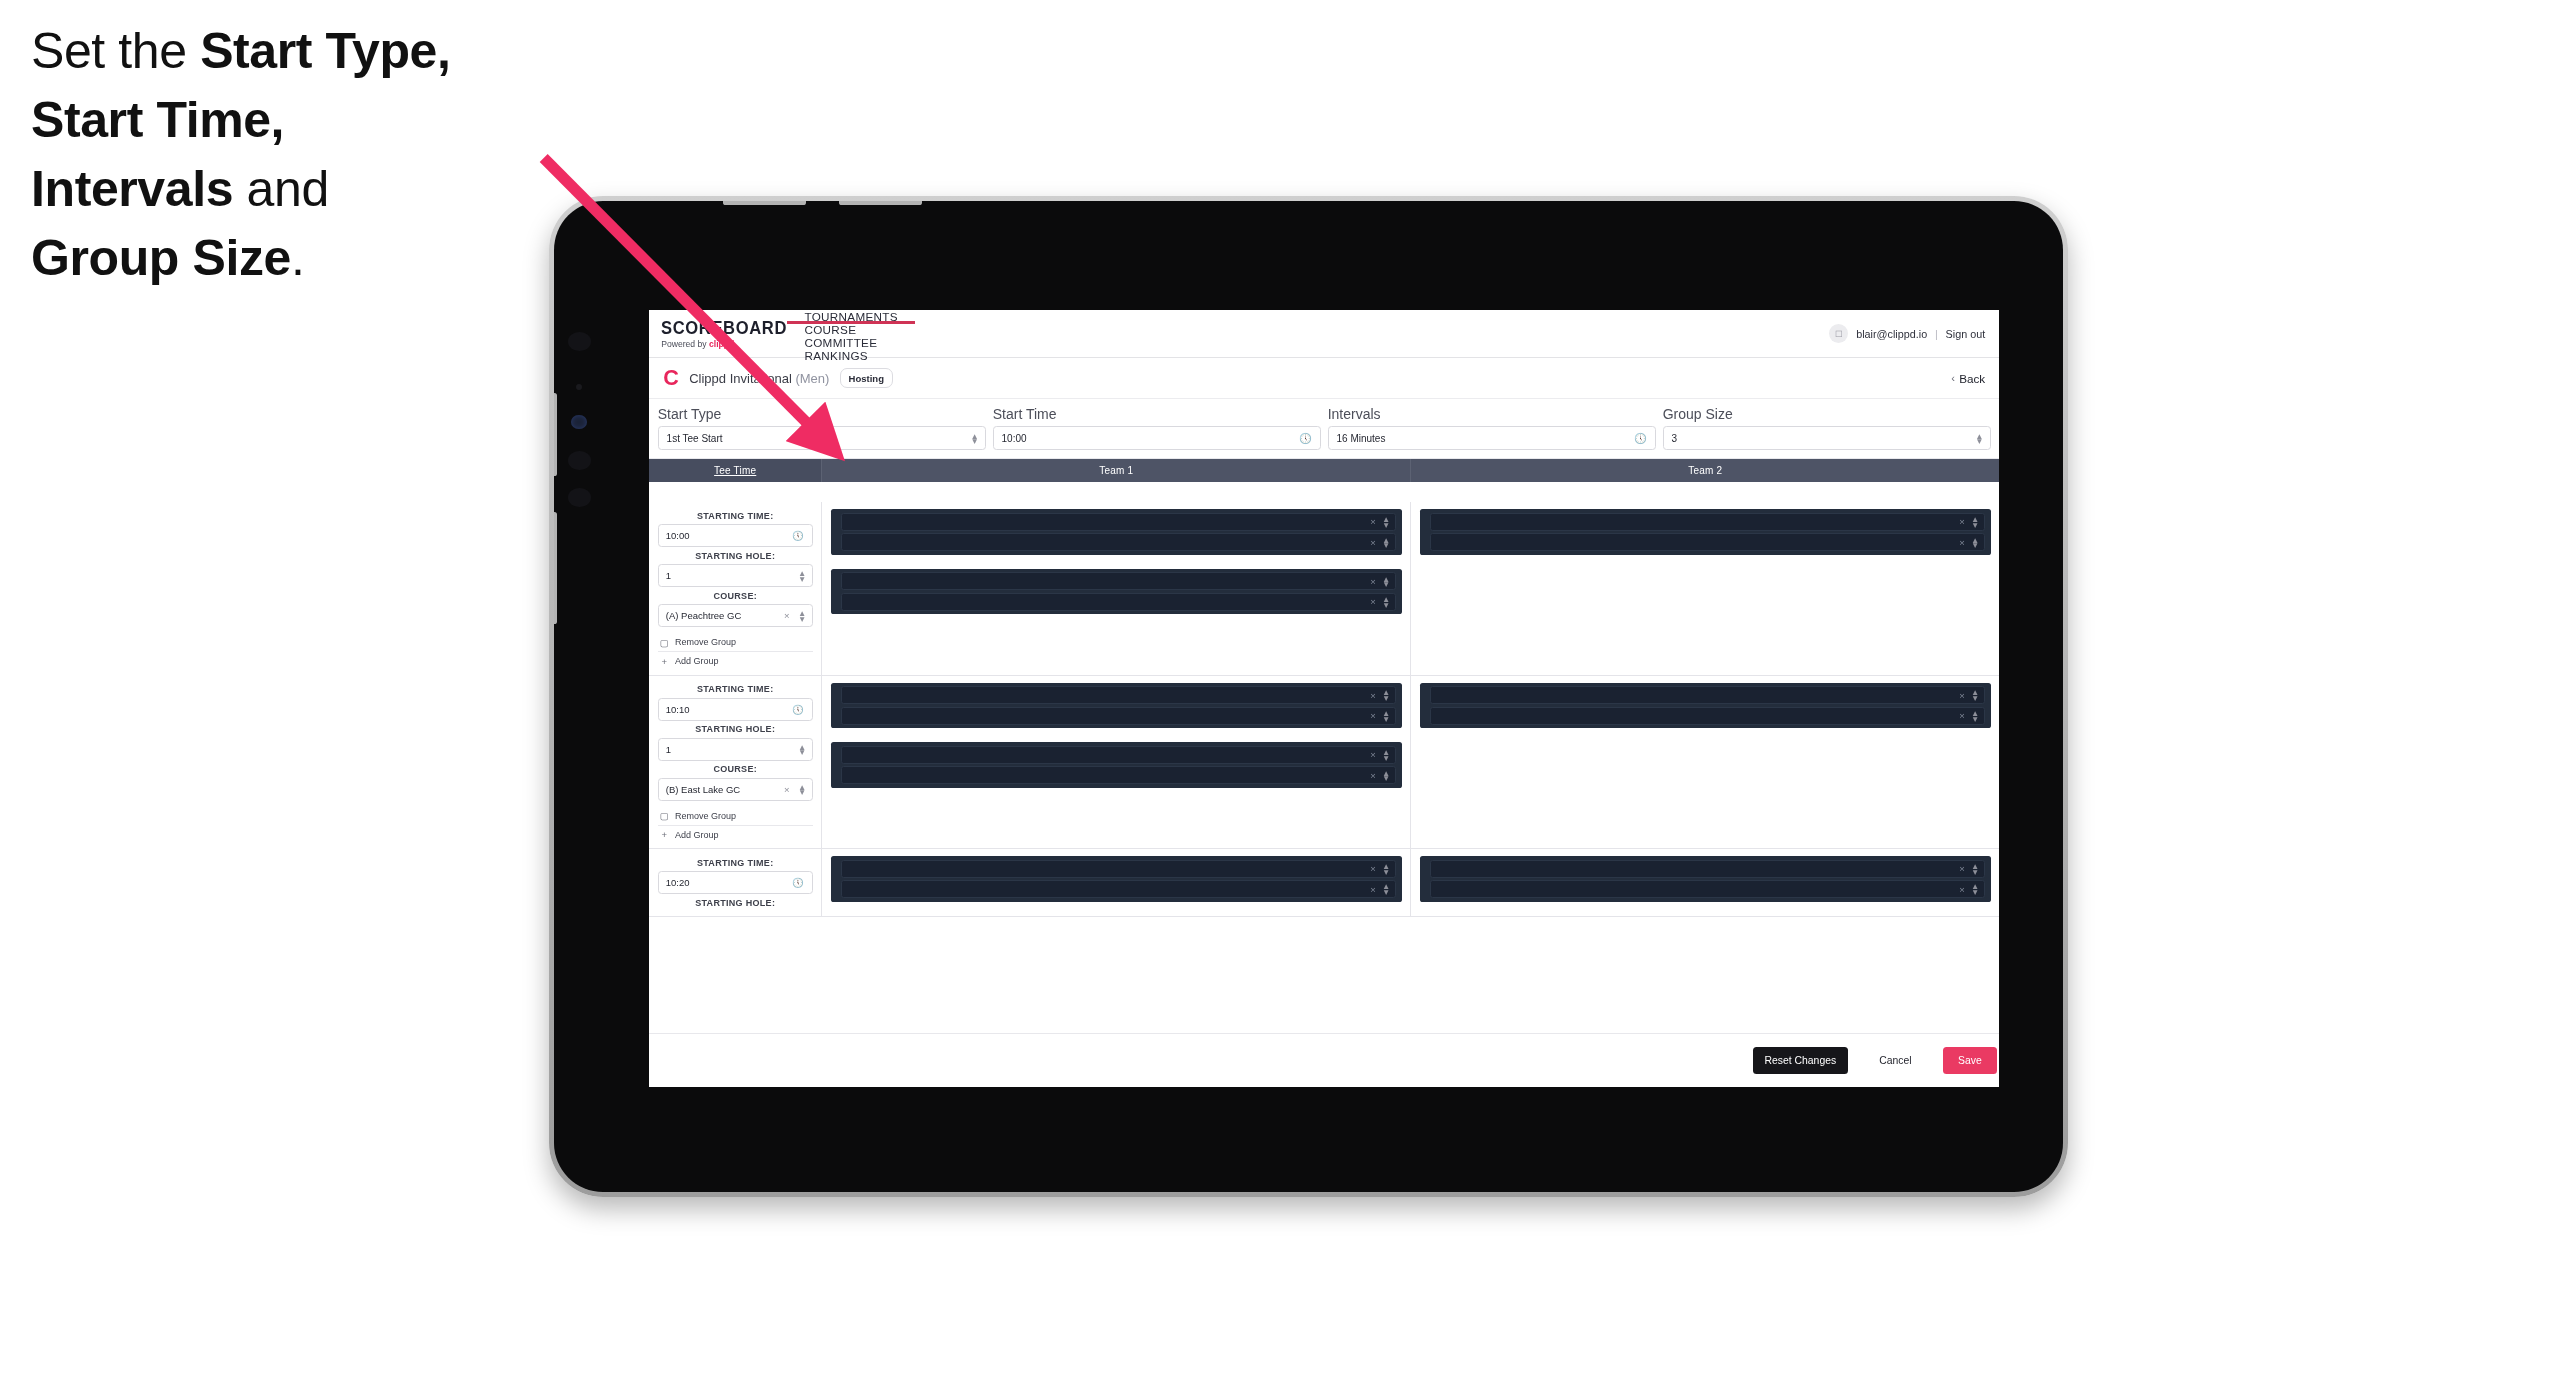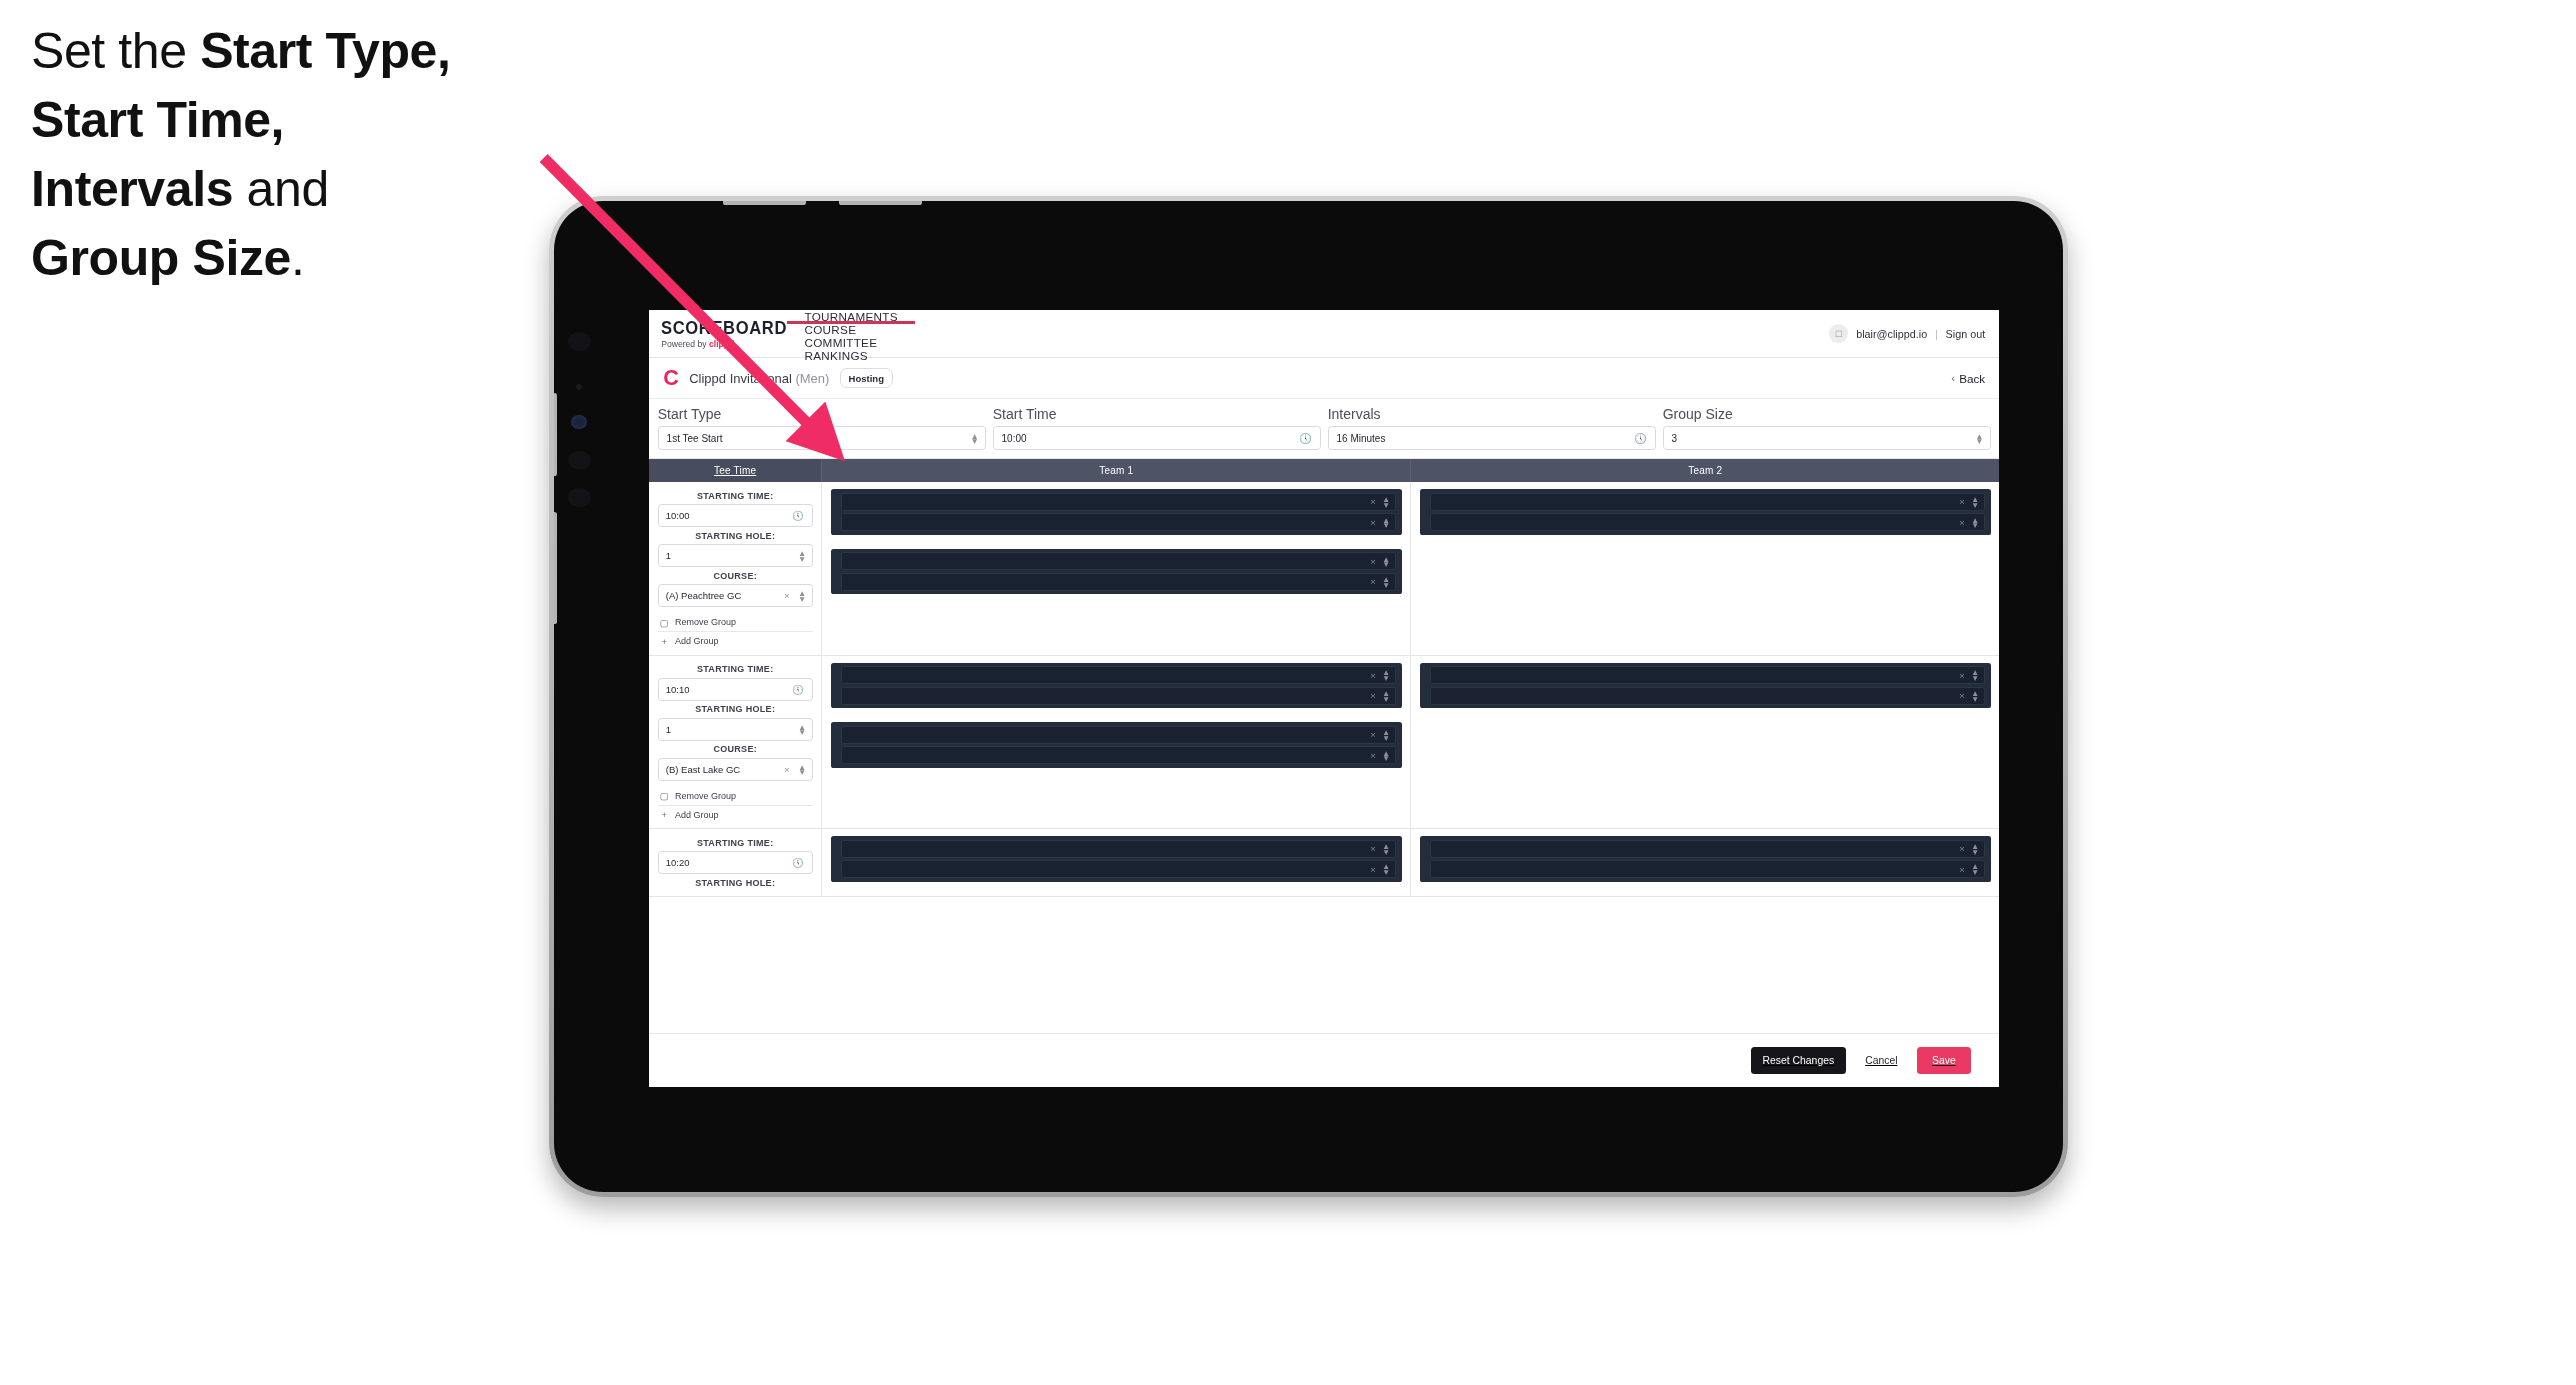--- a/index.html
+++ b/index.html
@@ -191,20 +191,21 @@
     display: flex; align-items: center; justify-content: center;
     font-size: 10px; color: #ffffff; letter-spacing: 0.2px;
   }
   .th.tee { width: 173px; background: #474d5f; border-right: 0.9px solid #5c6273; text-decoration: underline; }
   .th.t1 { flex: 1 1 0; border-right: 0.9px solid #5c6273; }
   .th.t2 { flex: 1 1 0; }
 
   .tbody {
     flex: 1 1 auto; overflow: hidden; position: relative;
     background: #fff;
+    margin-top: 20px;
   }
   .grp {
     display: flex;
     border-bottom: 0.9px solid #e4e4e9;
     min-height: 0;
   }
   .grp-tee {
     width: 173px; flex: none;
     border-right: 0.9px solid #e4e4e9;
     padding: 5.2px 8.6px 4.3px 8.6px;
@@ -257,21 +258,21 @@
     margin-left: auto; display: flex; align-items: center; gap: 7.8px;
     color: #737c8c; font-size: 9.5px;
   }
   .prow .xmark { font-size: 9.5px; color: #7e8696; }
 
   
   .footer {
     height: 54px; flex: none;
     border-top: 0.9px solid #e8e8ec;
     display: flex; align-items: center; justify-content: flex-end;
-    gap: 12px; padding-right: 28px; text-decoration: underline;
+    gap: 24px; padding-right: 2px;
   }
   .btn {
     font-size: 10.4px; border-radius: 3.5px; cursor: pointer;
     display: flex; align-items: center; justify-content: center;
   }
   .btn-reset {
     background: #16161a; color: #fff; padding: 7.8px 12px; font-weight: 400;
   }
   .btn-cancel {
     background: transparent; color: #1f2029; padding: 7.8px 7px;

